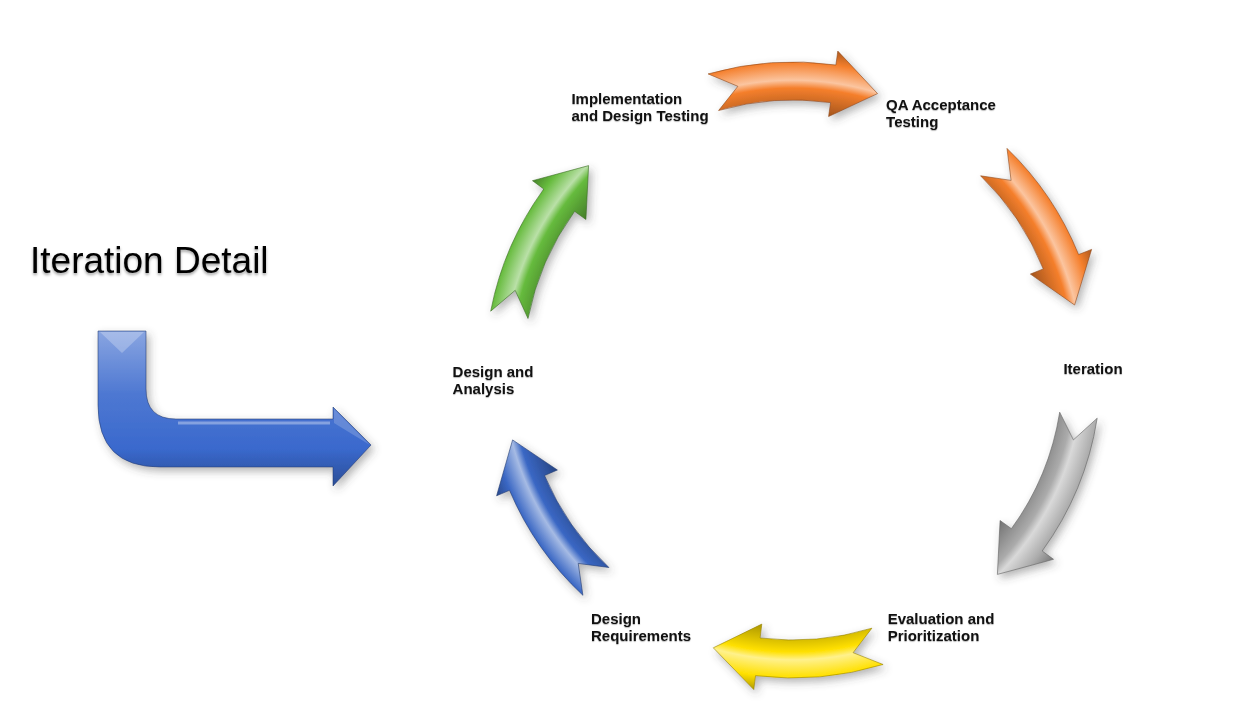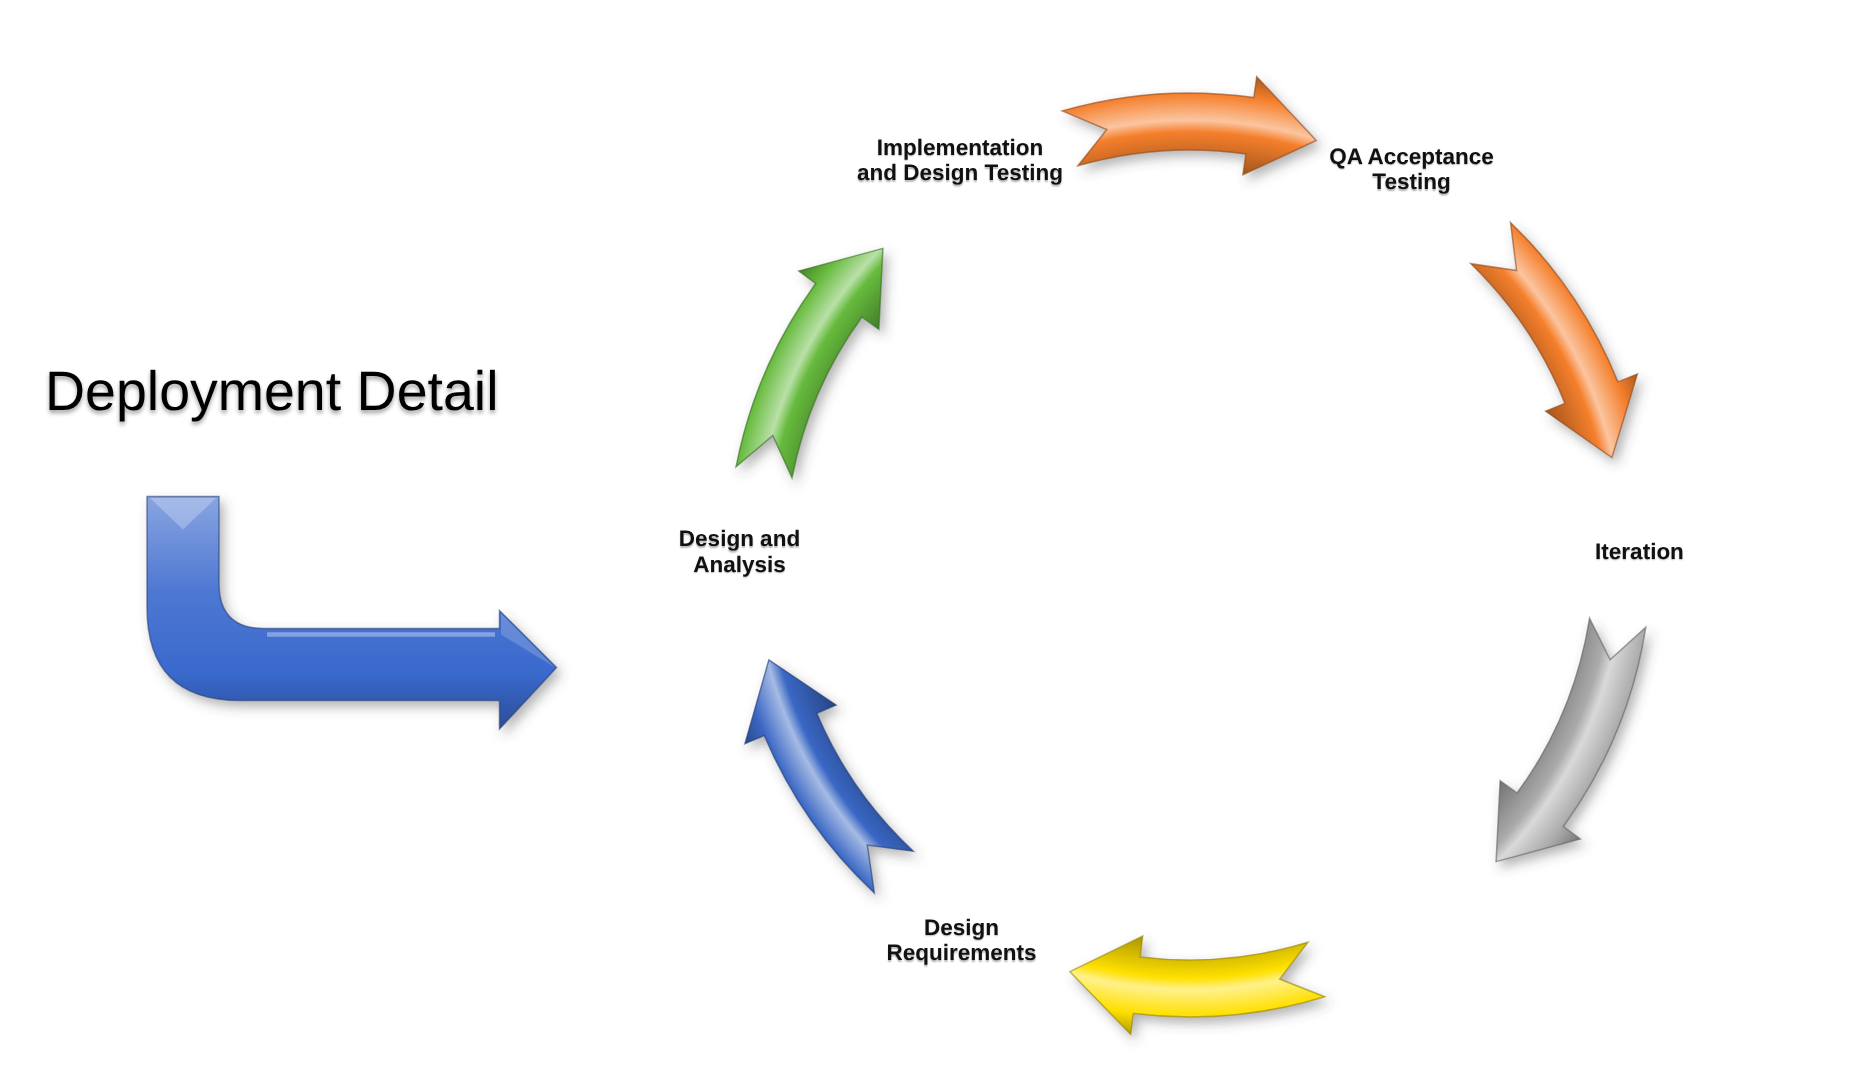--- a/index.html
+++ b/index.html
@@ -20,21 +20,21 @@
     letter-spacing:0px;
     text-shadow:0 2px 3px rgba(0,0,0,0.38);
     white-space:nowrap;
   }
   .stage-label{
     position:absolute;
     transform:translate(-50%,-50%);
     font-size:15px;
     font-weight:700;
     color:#111;
-    text-align:center;
+    text-align:left;
     line-height:17px;
     white-space:pre-line;
     text-shadow:0 1px 1px rgba(0,0,0,0.28);
   }
   #diagram-svg{position:absolute;left:0;top:0;}
 </style>
 </head>
 <body>
 
 <div class="canvas">
@@ -100,24 +100,26 @@
     <line x1="178" y1="423" x2="330" y2="423" stroke="rgba(255,255,255,0.35)" stroke-width="3"></line>
 
     <path class="arc-arrow" filter="url(#softShadow)" d="M708.1,73.9 A308,308 0 0 1 835.9,65.0 L837.8,51.1 L877.5,93.6 L828.6,116.5 L830.6,102.6 A270,270 0 0 0 718.6,110.5 L737.9,86.3 Z" fill="url(#arcGrad0)" stroke="rgb(142,74,26)" stroke-width="1" stroke-opacity="0.6"></path>
     <path class="arc-arrow" filter="url(#softShadow)" d="M1007.0,148.4 A308,308 0 0 1 1078.6,254.6 L1091.6,249.4 L1074.6,305.0 L1030.4,274.1 L1043.3,268.9 A270,270 0 0 0 980.6,175.8 L1011.1,180.4 Z" fill="url(#arcGrad1)" stroke="rgb(142,74,26)" stroke-width="1" stroke-opacity="0.6"></path>
     <path class="arc-arrow" filter="url(#softShadow)" d="M1097.2,418.2 A308,308 0 0 1 1042.2,551.0 L1053.5,559.3 L997.4,574.4 L1000.1,520.5 L1011.4,528.7 A270,270 0 0 0 1059.7,412.2 L1073.4,439.9 Z" fill="url(#arcGrad2)" stroke="rgb(99,99,99)" stroke-width="1" stroke-opacity="0.6"></path>
     <path class="arc-arrow" filter="url(#softShadow)" d="M883.1,664.5 A308,308 0 0 1 755.5,675.7 L753.8,689.6 L713.3,647.8 L761.8,624.1 L760.1,638.0 A270,270 0 0 0 871.9,628.2 L853.1,652.7 Z" fill="url(#arcGrad3)" stroke="rgb(148,130,0)" stroke-width="1" stroke-opacity="0.6"></path>
     <path class="arc-arrow" filter="url(#softShadow)" d="M582.9,595.3 A308,308 0 0 1 509.5,490.3 L496.6,495.8 L512.6,439.9 L557.4,470.0 L544.5,475.5 A270,270 0 0 0 608.9,567.5 L578.2,563.4 Z" fill="url(#arcGrad4)" stroke="rgb(34,60,114)" stroke-width="1" stroke-opacity="0.6"></path>
     <path class="arc-arrow" filter="url(#softShadow)" d="M490.7,311.2 A308,308 0 0 1 543.8,189.0 L532.5,180.7 L588.6,165.6 L585.9,219.5 L574.6,211.3 A270,270 0 0 0 528.0,318.5 L515.2,290.3 Z" fill="url(#arcGrad5)" stroke="rgb(59,108,35)" stroke-width="1" stroke-opacity="0.6"></path>
   </svg>
 
-  <h1 class="title">Deployment Detail</h1>
+  <h1 class="title">Iteration Detail</h1>
 
   <div class="stage-label" style="left:640px;top:107px">Implementation
 and Design Testing</div>
   <div class="stage-label" style="left:941px;top:113px">QA Acceptance
 Testing</div>
   <div class="stage-label" style="left:1093px;top:368px">Iteration</div>
+  <div class="stage-label" style="left:941px;top:627px">Evaluation and
+Prioritization</div>
   <div class="stage-label" style="left:641px;top:627px">Design
 Requirements</div>
-  <div class="stage-label" style="left:493px;top:368px">Design and
+  <div class="stage-label" style="left:493px;top:380px">Design and
 Analysis</div>
 </div>
 
 </body></html>

